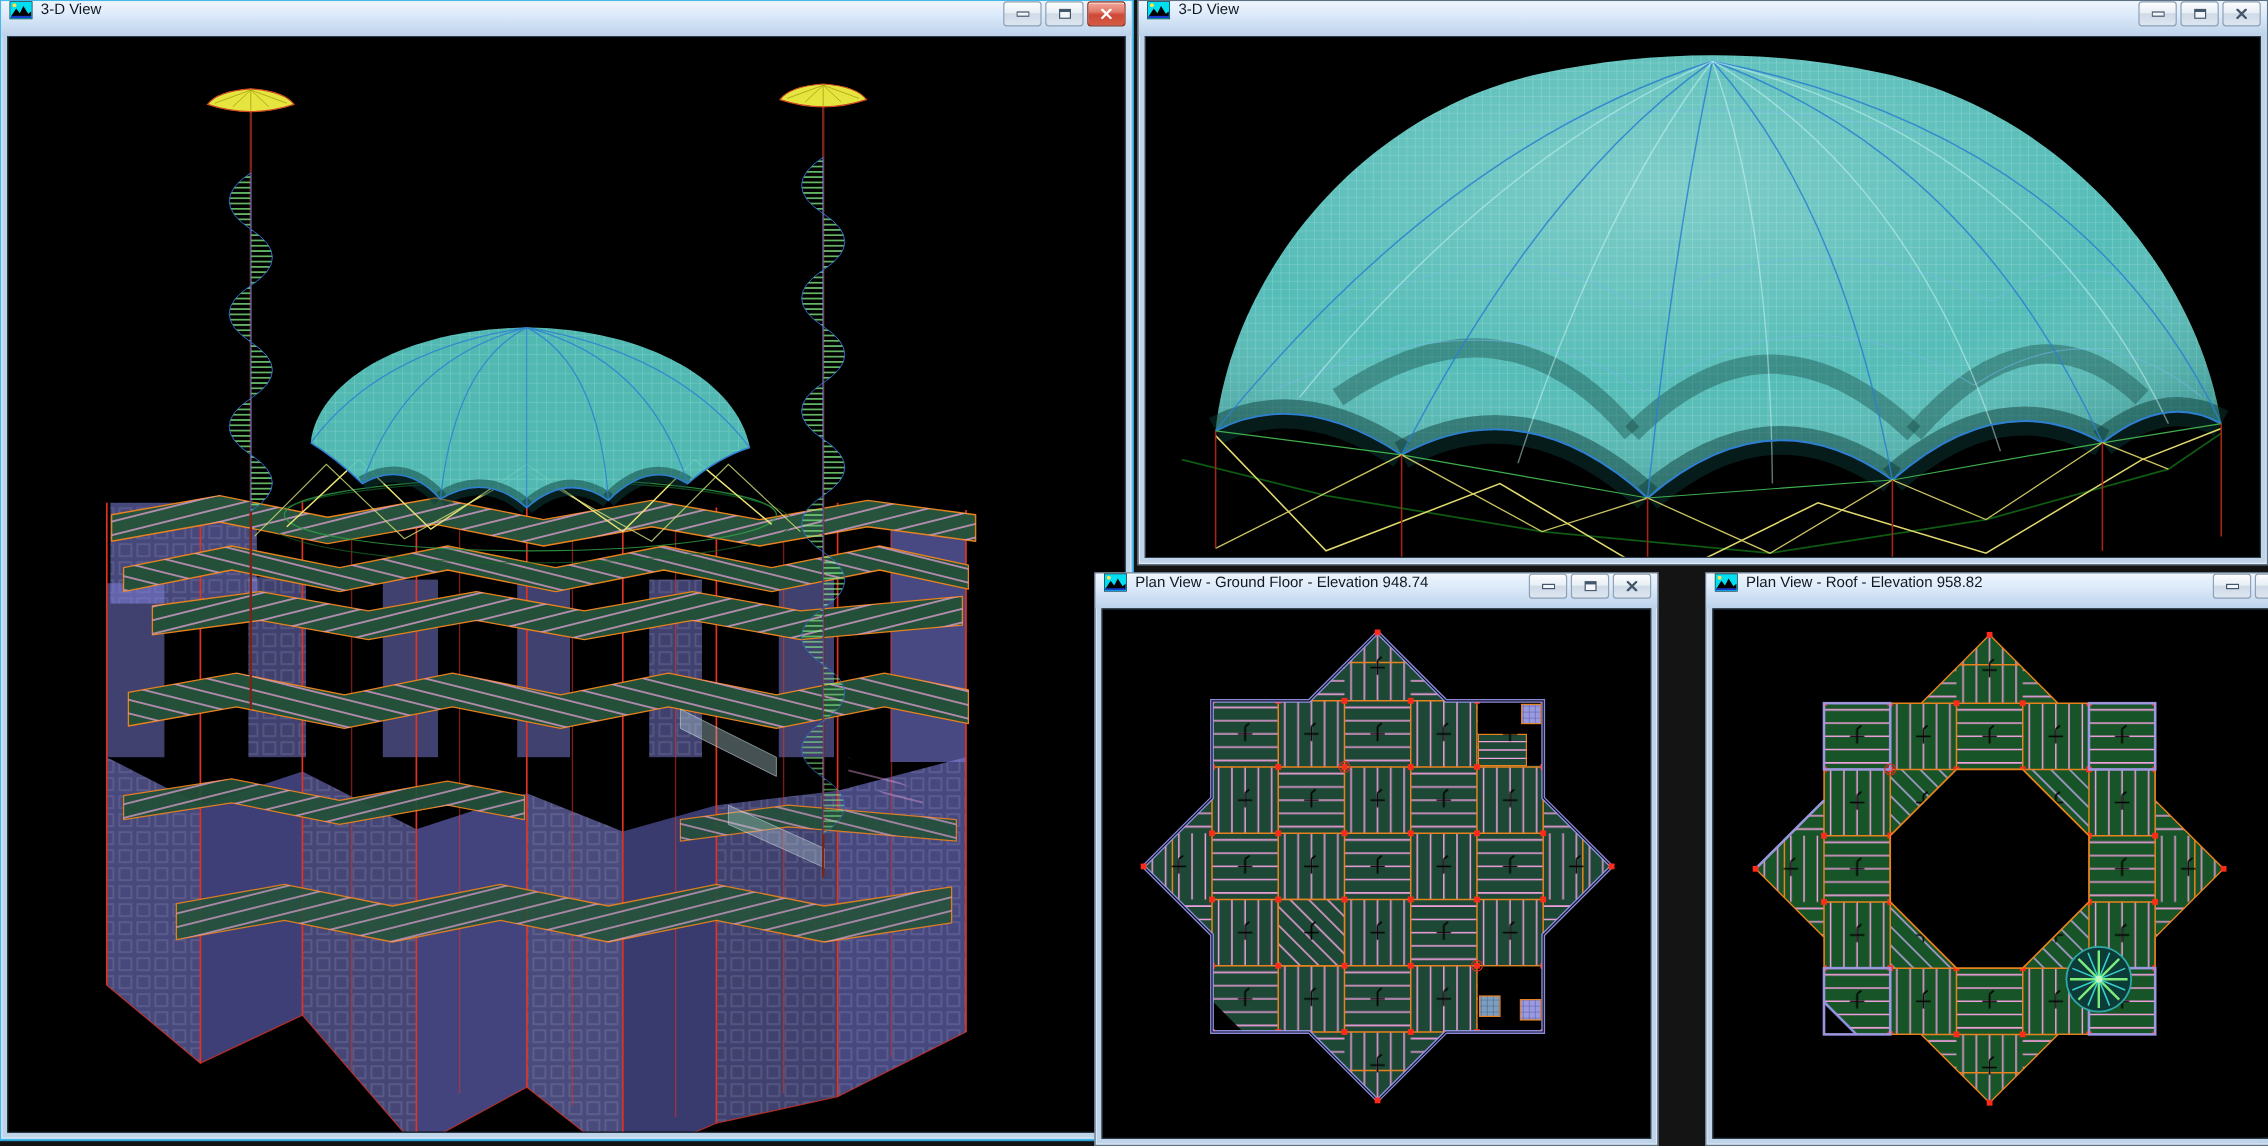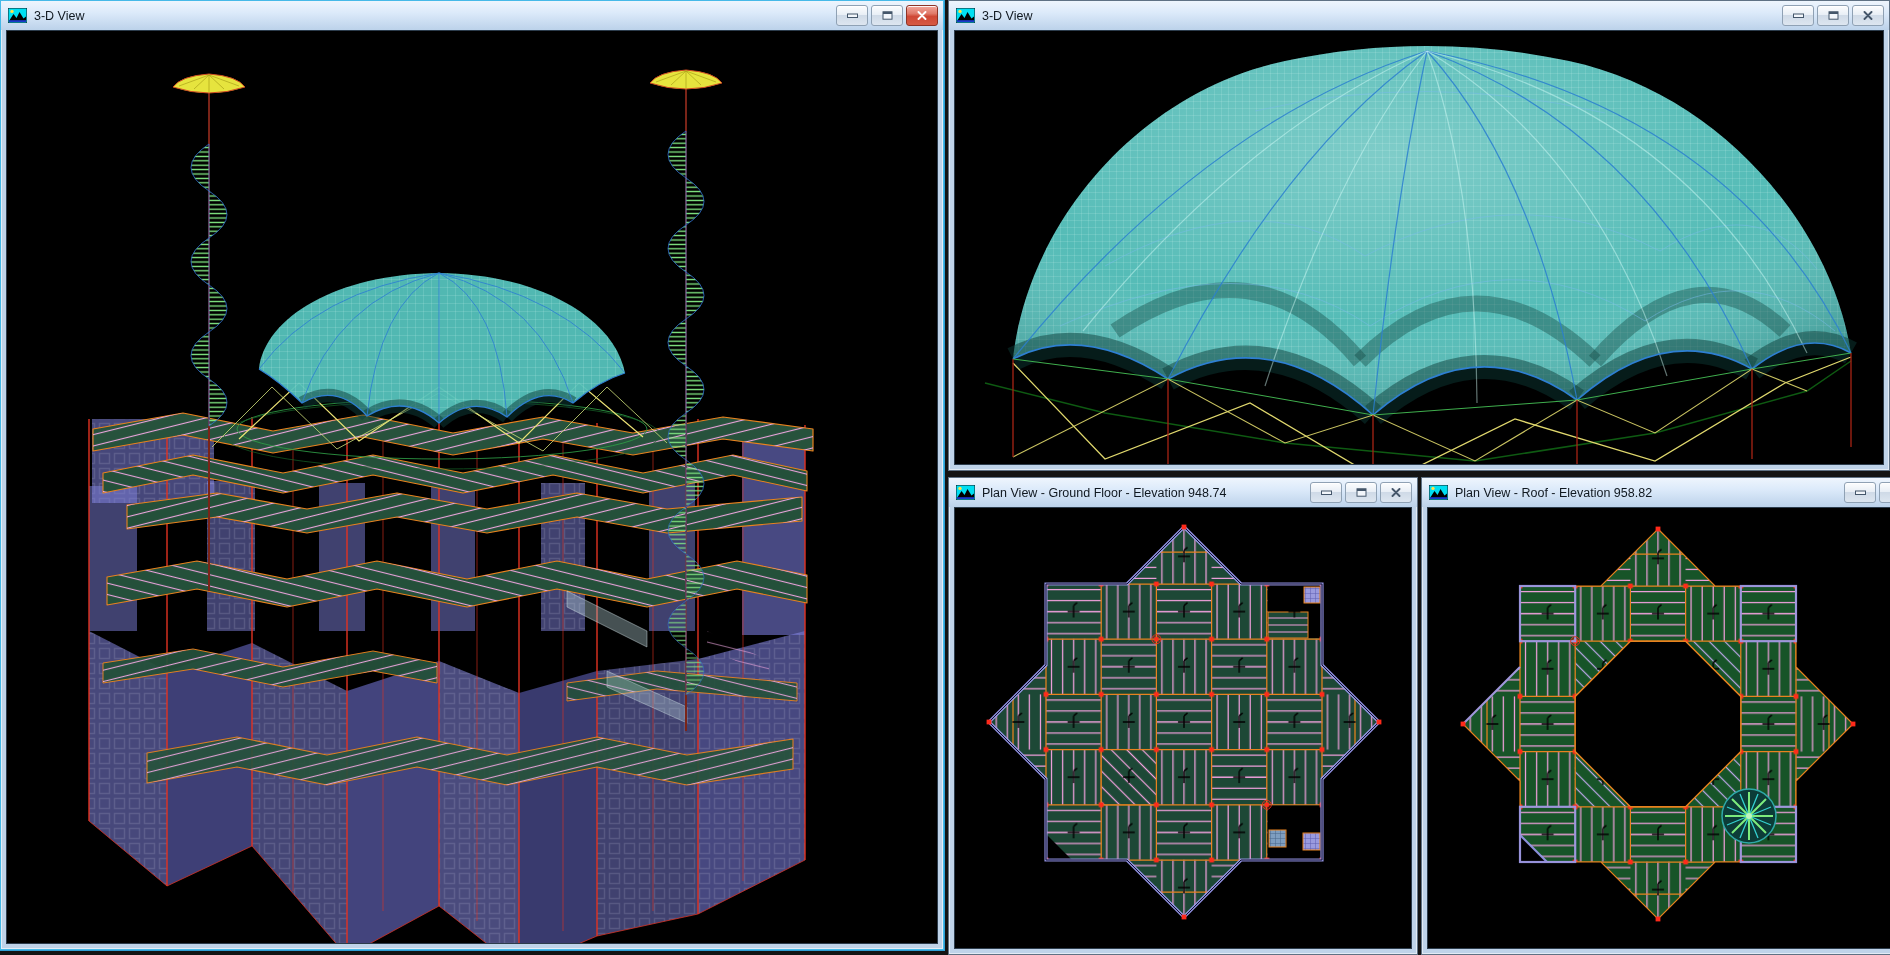--- a/index.html
+++ b/index.html
@@ -13,21 +13,21 @@
     background:#bfd3e9;
     border:1px solid #5f7184;
     box-shadow:inset 0 0 0 1px rgba(255,255,255,.55);
     box-sizing:border-box;
   }
   .window.active{
     border-color:#46b9e8;
     box-shadow:inset 0 0 0 1px rgba(255,255,255,.6), 0 0 0 1px #2e9fd4;
   }
   .titlebar{
-    height:29px;display:flex;align-items:center;
+    height:29px;display:flex;align-items:flex-start;
     padding:0 5px 0 7px;
     background:linear-gradient(#eef5fd 0%,#dceafa 40%,#bcd2ea 100%);
     user-select:none;
   }
   .win-icon{width:19px;height:15px;margin-right:7px;flex:0 0 auto;}
   .win-title{
     font-size:12.5px;color:#101820;flex:1 1 auto;
     white-space:nowrap;overflow:hidden;
   }
   .win-buttons{display:flex;gap:3px;flex:0 0 auto;}
@@ -355,21 +355,21 @@
           <line x1="418" y1="384" x2="418" y2="436"></line>
             <line x1="622" y1="369" x2="622" y2="434"></line>
           <line x1="797" y1="338" x2="797" y2="428"></line>
             <line x1="896" y1="322" x2="896" y2="416"></line>
         </g>
       </g>
     </svg>
   </div>
 </div>
 
-<div class="window" style="left:948px;top:477px;width:470px;height:478px;">
+<div class="window" style="left:912px;top:477px;width:470px;height:478px;">
   <div class="titlebar">
     <svg class="win-icon" viewBox="0 0 19 15">
       <rect x="0" y="0" width="19" height="15" fill="#00dff2" stroke="#15151a" stroke-width="1"></rect>
       <path d="M1,13 L5.5,6 L8.5,10 L11.5,4 L15.5,10.5 L18,8.5 L18,13 Z" fill="#000"></path>
       <rect x="1" y="12.2" width="17" height="1.8" fill="#1a3acc"></rect>
       <circle cx="4" cy="3.4" r="1.7" fill="#ffe14a"></circle>
     </svg>
     <span class="win-title">Plan View - Ground Floor - Elevation 948.74</span>
     <div class="win-buttons">
       <div class="winbtn">

